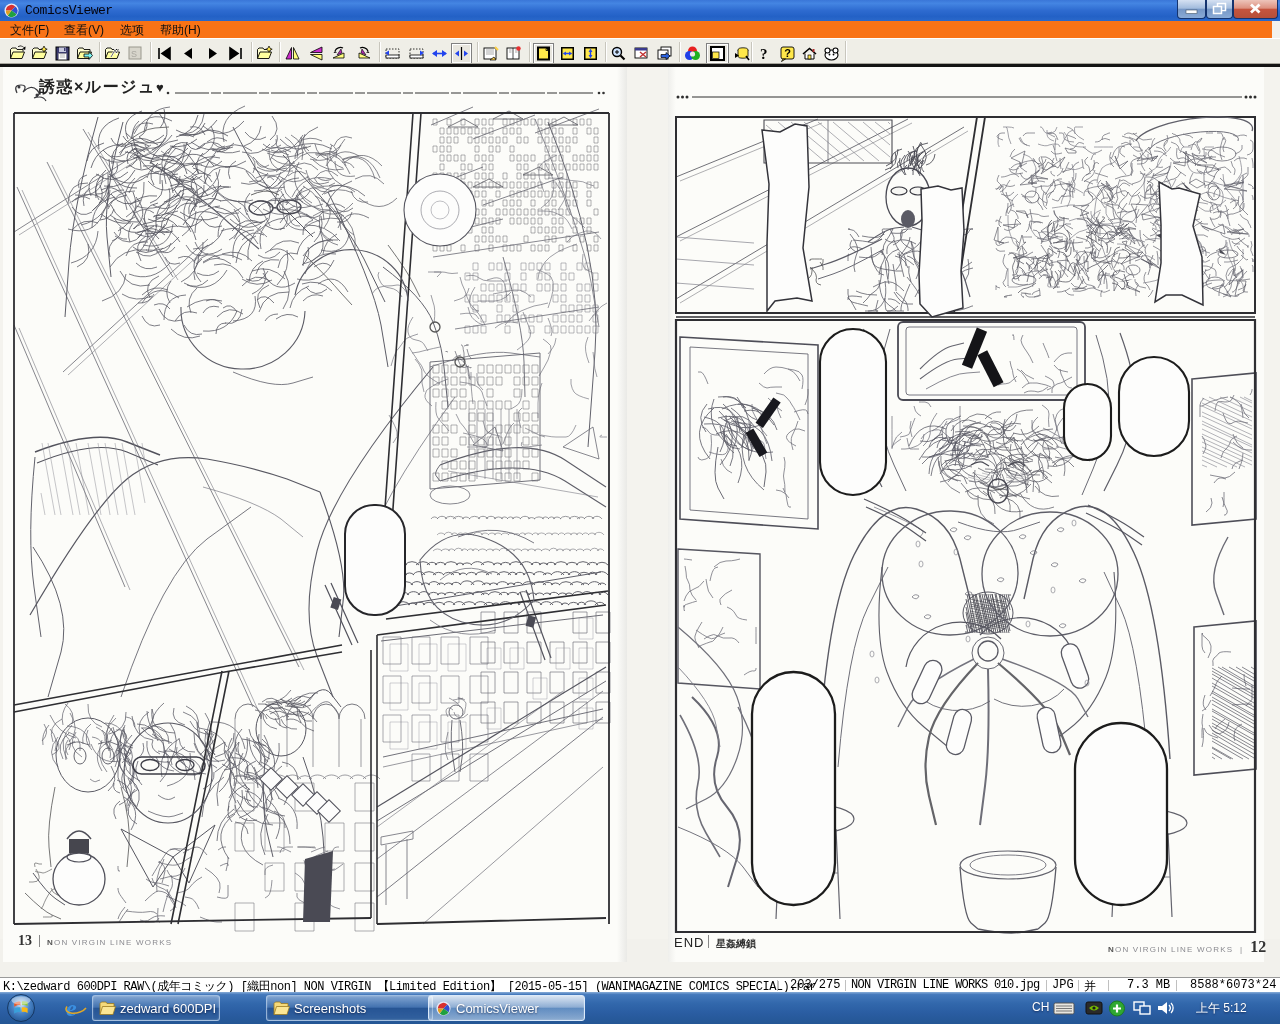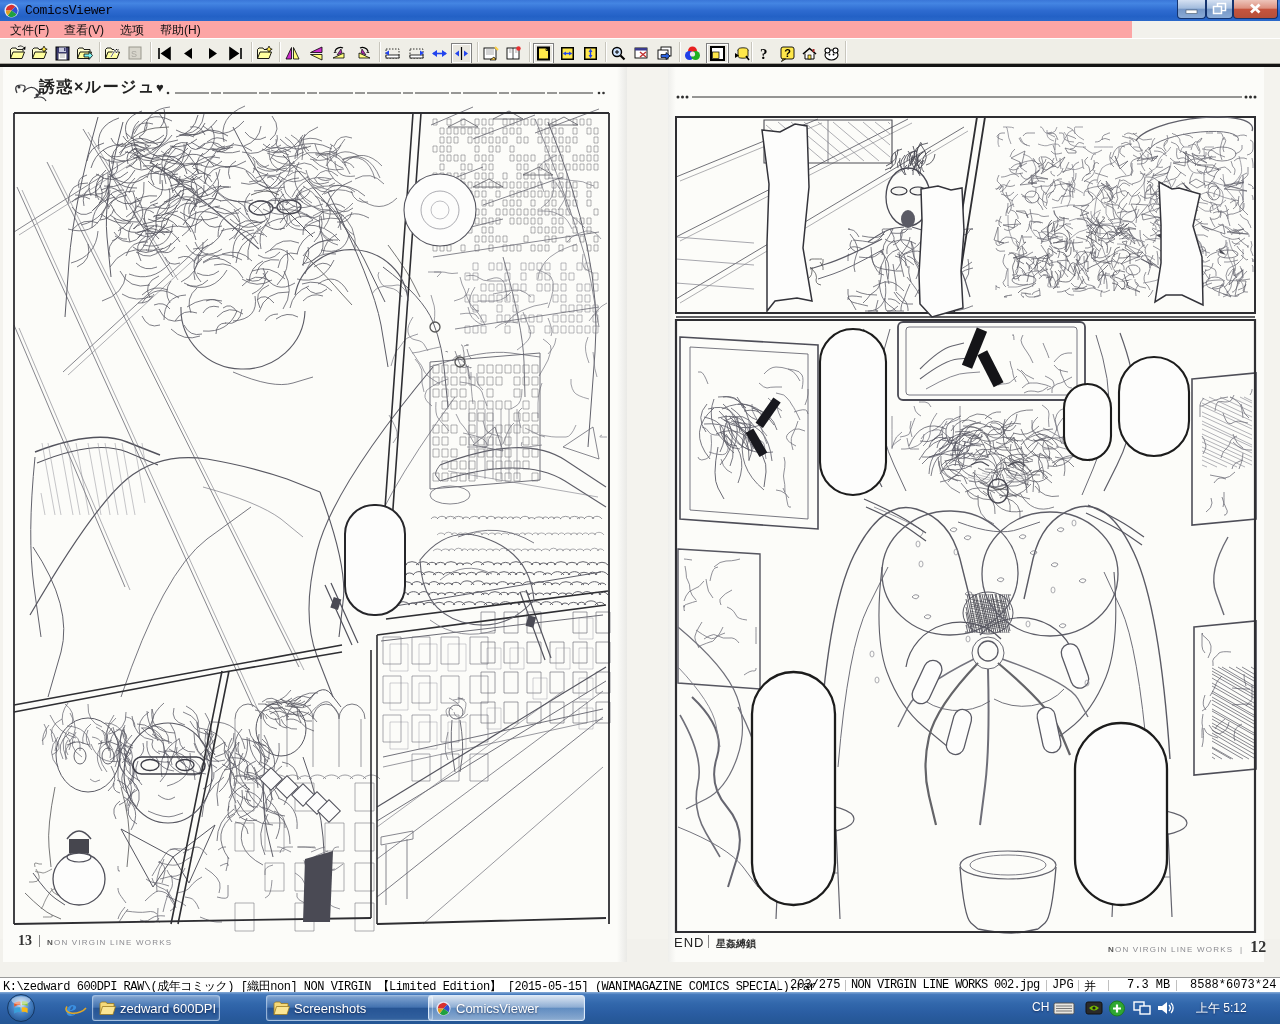--- a/index.html
+++ b/index.html
@@ -5,21 +5,21 @@
 #root{position:relative;width:1280px;height:1024px;background:#f2f1ec}
 #titlebar{position:absolute;left:0;top:0;width:1280px;height:21px;
  background:linear-gradient(180deg,#3a76d8 0%,#4485e2 16%,#2e6bd0 50%,#2361c6 78%,#2a68ca 100%)}
 .ticon{position:absolute;left:4px;top:3px;width:15px;height:15px}
 .ttext{position:absolute;left:25px;top:3px;font-size:13px;color:#05050f;font-family:'Liberation Mono',monospace;letter-spacing:-0.5px}
 #winbtns{position:absolute;right:2px;top:0;height:19px;display:flex}
 .wb{height:19px;border:1px solid #14336e;border-top:none;position:relative;background:linear-gradient(180deg,#d5e1f2 0%,#a3bcdd 45%,#7697c6 52%,#8aabd6 100%)}
 .wb.min{width:29px;border-radius:0 0 4px 4px}
 .wb.max{width:27px;border-radius:0 0 4px 4px}
 .wb.close{width:45px;background:linear-gradient(180deg,#edc4ba 0%,#dd9180 45%,#c5543e 52%,#b54f39 100%);border-radius:0 0 4px 4px}
-#menubar{position:absolute;left:0;top:21px;width:1132px;height:17px;background:#fca5a5;font-size:12px;color:#111}
+#menubar{position:absolute;left:0;top:21px;width:1272px;height:17px;background:#f97316;font-size:12px;color:#111}
 .mi{position:absolute;top:1px}
 #toolbar{position:absolute;left:0;top:38px;width:1280px;height:25px;background:#efeee7;border-top:1px solid #fff}
 .tsep{position:absolute;top:3px;width:2px;height:20px;border-left:1px solid #c8c6bd;border-right:1px solid #fff}
 #tbshadow{position:absolute;left:0;top:63px;width:1280px;height:1px;background:#a8a69e}
 #blackline{position:absolute;left:0;top:64px;width:1280px;height:3px;background:#141414}
 #content{position:absolute;left:0;top:67px;width:1280px;height:872px;background:#f4f3ee}
 #lpage{position:absolute;left:3px;top:0;width:624px;height:895px;background:#fcfcf9}
 #lpage:after{content:"";position:absolute;right:0;top:0;width:10px;height:100%;background:linear-gradient(90deg,rgba(0,0,0,0),rgba(120,120,115,.14))}
 #rpage{position:absolute;left:668px;top:0;width:596px;height:895px;background:#fcfcf9}
 #rpage:before{content:"";position:absolute;left:0;top:0;width:8px;height:100%;background:linear-gradient(270deg,rgba(0,0,0,0),rgba(120,120,115,.10))}
@@ -526,21 +526,21 @@
         </svg>
    <div class="pt" style="left:6px;top:868px;font-size:13px;font-weight:normal;color:#222;letter-spacing:1px">END</div>
    <div class="pt" style="left:40px;top:868px;width:1px;height:13px;background:#888"></div>
    <div class="pt" style="left:48px;top:870px;font-size:10px;font-weight:bold;color:#333">星姦縛鎖</div>
    <div class="pt" style="left:440px;top:871px;font-size:8px;color:#8a8a90;letter-spacing:1.2px"><b style="color:#555">N</b>ON VIRGIN LINE WORKS&nbsp;&nbsp;|&nbsp;&nbsp;<span style="font-size:16px;font-weight:bold;font-family:'Liberation Serif',serif;color:#333;letter-spacing:0">12</span></div>
   </div>
  </div>
  <div id="statusbar">
   <span style="left:3px;letter-spacing:-0.5px">K:\zedward 600DPI RAW\(成年コミック) [織田non] NON VIRGIN 【Limited Edition】 [2015-05-15] (WANIMAGAZINE COMICS SPECIAL).rar</span>
   <span style="left:790px">203/275</span>
-  <span style="left:851px;letter-spacing:-0.7px">NON VIRGIN LINE WORKS 002.jpg</span>
+  <span style="left:851px;letter-spacing:-0.7px">NON VIRGIN LINE WORKS 010.jpg</span>
   <span style="left:1052px">JPG</span>
   <span style="left:1084px">并</span>
   <span style="left:1127px">7.3 MB</span>
   <span style="left:1190px">8588*6073*24</span>
   <div class="sdiv" style="left:777px"></div>
       <div class="sdiv" style="left:845px"></div>
   <div class="sdiv" style="left:1046px"></div>
       <div class="sdiv" style="left:1078px"></div>
   <div class="sdiv" style="left:1108px"></div>
       <div class="sdiv" style="left:1176px"></div>

